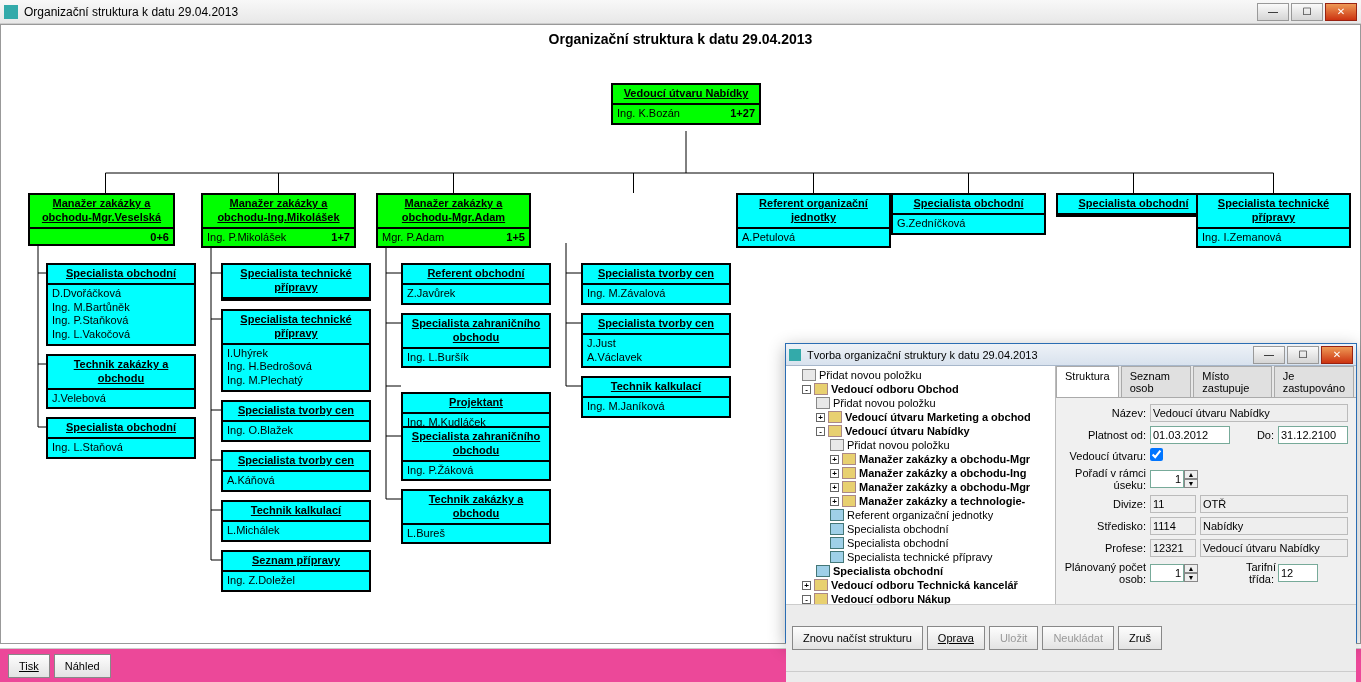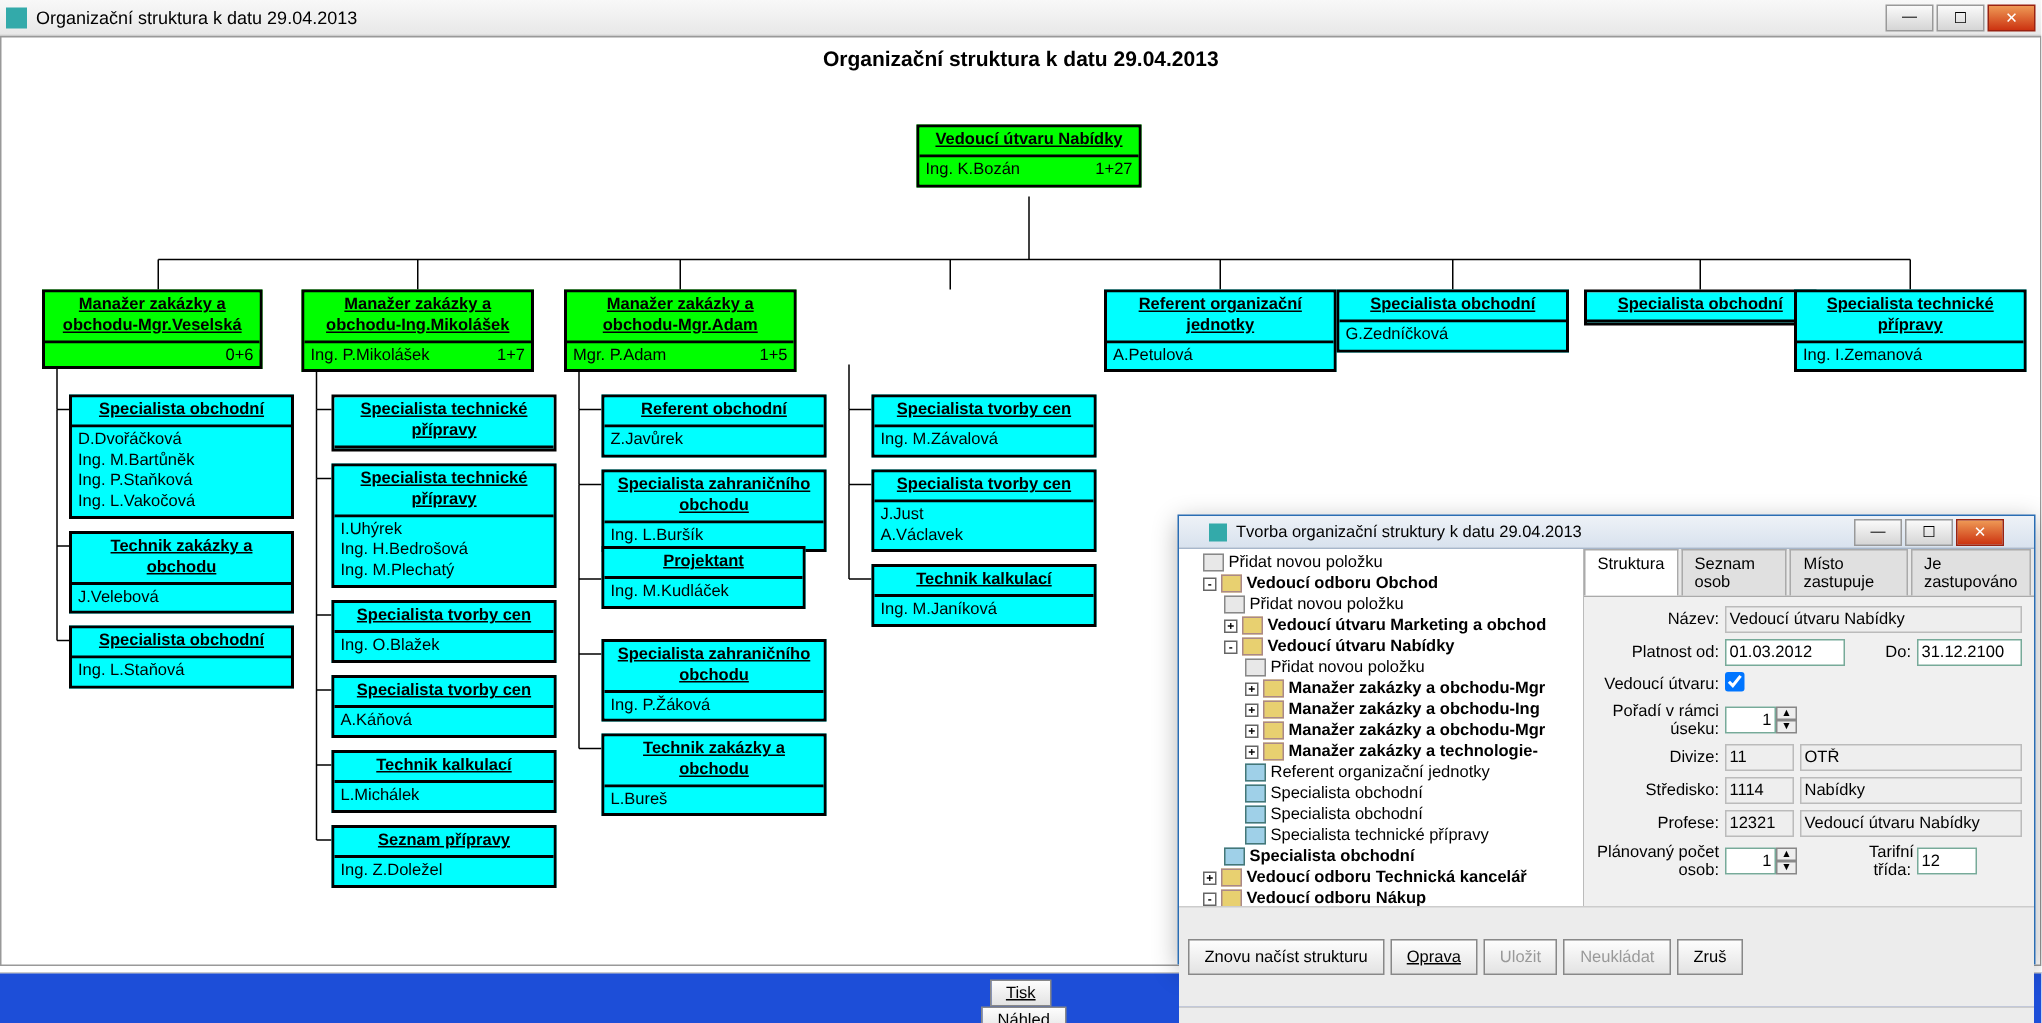--- a/index.html
+++ b/index.html
@@ -19,32 +19,32 @@
 .org { position: relative; width: 100%; height: 600px; }
 svg.connectors { position: absolute; top: 0; left: 0; pointer-events: none; }
 
 .node { position: absolute; border: 2px solid #000; font-size: 11px; line-height: 1.25; }
 .node.green > .hdr { background: #0f0; }
 .node.cyan  > .hdr { background: #0ff; }
 .node .hdr { text-align: center; font-weight: bold; text-decoration: underline; padding: 2px 4px; border-bottom: 2px solid #000; }
 .node .body { background: inherit; padding: 2px 4px; font-size: 11px; }
 .node.green { background: #0f0; }
 .node.cyan  { background: #0ff; }
-.node .cnt { float: right; font-weight: normal; }
-
-
-.bottom-bar { position: absolute; bottom: 0; left: 0; right: 0; height: 34px; border-top: 1px solid #ccc; display: flex; align-items: center; padding: 4px 8px; background: #1d4ed8; flex-direction: column; }
+.node .cnt { float: right; font-weight: bold; }
+
+
+.bottom-bar { position: absolute; bottom: 0; left: 0; right: 0; height: 34px; border-top: 1px solid #ccc; display: flex; align-items: center; padding: 4px 8px; background: #ec4899; }
 .bottom-bar .spacer { flex: 1; }
 .btn { height: 24px; padding: 2px 10px; font-size: 11px; background: linear-gradient(#fdfdfd,#e3e3e3); border: 1px solid #888; cursor: pointer; }
 .btn.u { text-decoration: underline; }
 .btn.dis { color: #999; cursor: default; }
 
 
 .subwin { position: absolute; left: 785px; top: 343px; width: 572px; height: 300px; border: 1px solid #2a6db3; background: #f0f0f0; box-shadow: 0 4px 16px rgba(0,0,0,.3); }
-.sub-titlebar { height: 22px; background: linear-gradient(#eef2f7,#d8e2ee); display: flex; align-items: center; padding: 0 20px; font-size: 11px; border-bottom: 1px solid #a7b7cb; }
+.sub-titlebar { height: 22px; background: linear-gradient(#eef2f7,#d8e2ee); display: flex; align-items: center; padding: 0 3px; font-size: 11px; border-bottom: 1px solid #a7b7cb; }
 .sub-titlebar .winicon { width: 12px; height: 12px; background: #3aa; margin-right: 6px; }
 .sub-titlebar .title { flex: 1; }
 .sub-body { display: flex; height: 238px; }
 .tree-pane { width: 270px; border-right: 1px solid #bbb; background: #fff; overflow: auto; font-size: 11px; padding: 2px; }
 .tree-item { white-space: nowrap; padding: 1px 0; display: flex; align-items: center; }
 .tree-item .tg  { width: 9px; height: 9px; border: 1px solid #666; font-size: 8px; line-height: 7px; text-align: center; margin-right: 3px; background:#fff; cursor:pointer; }
 .tree-item .ic  { width: 14px; height: 12px; margin-right: 3px; display:inline-block; }
 .ic.folder { background: #e8d070; border: 1px solid #a88; }
 .ic.new    { background: #e8e8e8; border: 1px solid #888; }
 .ic.leaf   { background: #9fd0e8; border: 1px solid #477; }
@@ -205,21 +205,21 @@
         <div class="body"><span style="white-space: pre-line;">Ing. Z.Doležel</span></div>
       </div>
       <div class="node cyan" style="left: 400px; top: 210px; width: 150px;">
         <div class="hdr">Referent obchodní</div>
         <div class="body"><span style="white-space: pre-line;">Z.Javůrek</span></div>
       </div>
       <div class="node cyan" style="left: 400px; top: 260px; width: 150px;">
         <div class="hdr">Specialista zahraničního obchodu</div>
         <div class="body"><span style="white-space: pre-line;">Ing. L.Buršík</span></div>
       </div>
-      <div class="node cyan" style="left: 400px; top: 311px; width: 136px;">
+      <div class="node cyan" style="left: 400px; top: 339px; width: 150px;">
         <div class="hdr">Projektant</div>
         <div class="body"><span style="white-space: pre-line;">Ing. M.Kudláček</span></div>
       </div>
       <div class="node cyan" style="left: 400px; top: 373px; width: 150px;">
         <div class="hdr">Specialista zahraničního obchodu</div>
         <div class="body"><span style="white-space: pre-line;">Ing. P.Žáková</span></div>
       </div>
       <div class="node cyan" style="left: 400px; top: 436px; width: 150px;">
         <div class="hdr">Technik zakázky a obchodu</div>
         <div class="body"><span style="white-space: pre-line;">L.Bureš</span></div>

